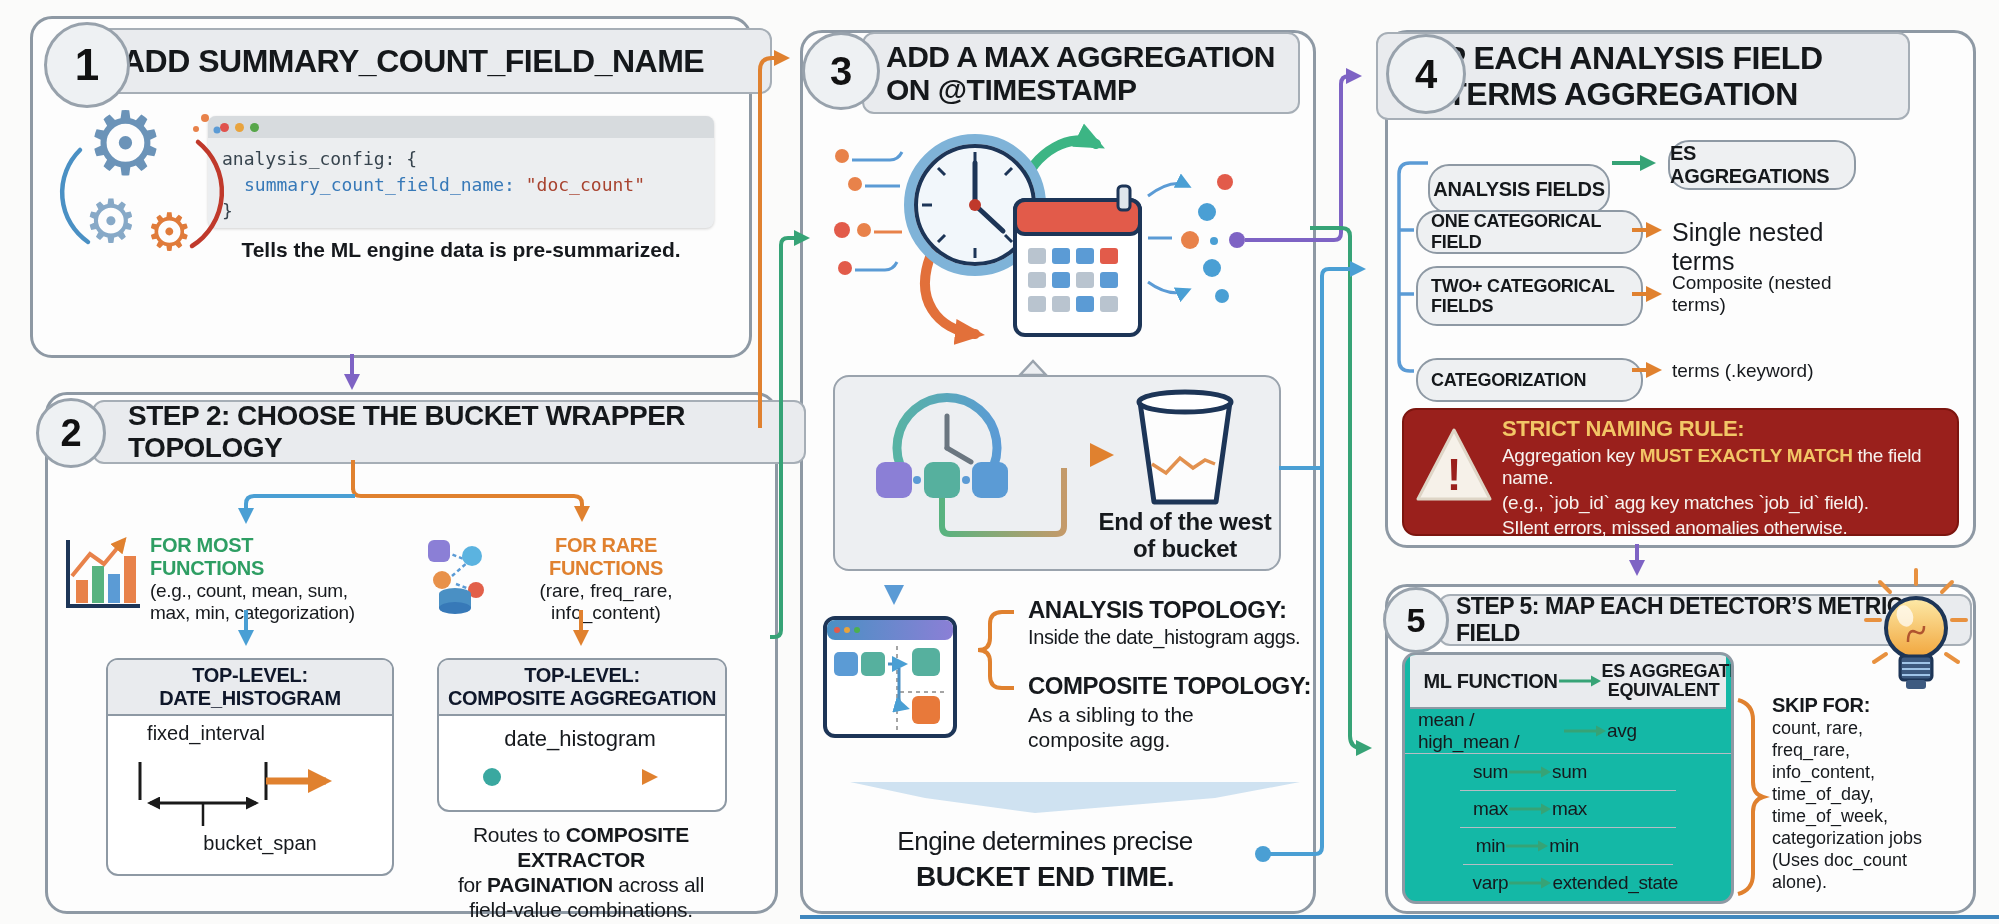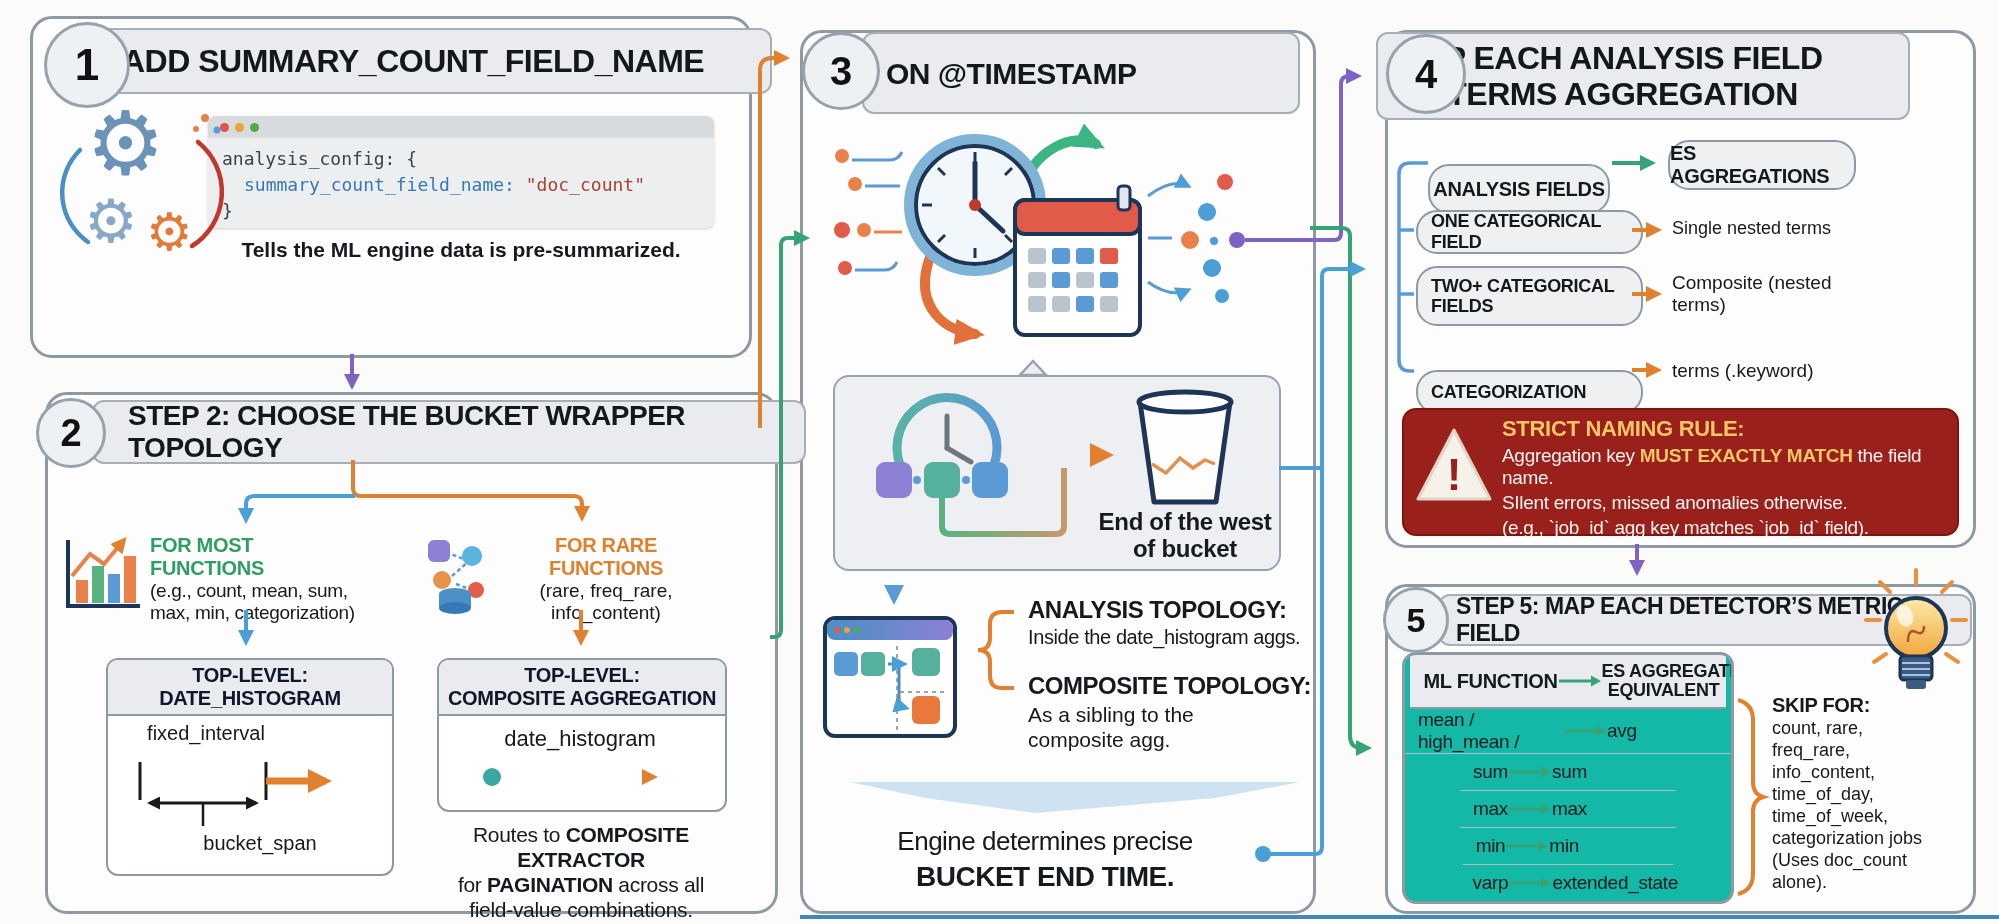--- a/index.html
+++ b/index.html
@@ -97,20 +97,21 @@
   <div class="txt" style="left:420px;top:822px;width:322px;text-align:center;font-size:21px;line-height:25px;letter-spacing:-0.3px;">
     <span>Routes to </span><b>COMPOSITE EXTRACTOR</b><br>
     <span>for </span><b>PAGINATION</b><span> across all</span><br>
     <span>field-value combinations.</span>
   </div>
 
   <div class="circle" style="left:802px;top:32px;width:72px;height:72px;font-size:40px;">
       <span>3</span>
     </div>
   <div class="hdr" style="left:862px;top:32px;width:412px;height:78px;font-size:30px;line-height:33px;padding-left:22px;">
+    <span>ADD A MAX AGGREGATION</span>
     <span>ON @TIMESTAMP</span>
   </div>
 
   <div class="graybox" style="left:833px;top:375px;width:444px;height:192px;"></div>
   <div class="txt" style="left:1095px;top:508px;width:180px;text-align:center;font-size:24px;line-height:27px;font-weight:600;letter-spacing:-0.3px;">
     <div>End of the west</div>
     <div>of bucket</div>
   </div>
 
   <div class="txt" style="left:1028px;top:596px;width:290px;">
@@ -138,40 +139,40 @@
   <div class="pill" style="left:1428px;top:140px;width:178px;height:46px;font-size:20px;justify-content:center;margin-top:24px;">
       <span>ANALYSIS FIELDS</span>
     </div>
   <div class="pill" style="left:1668px;top:140px;width:184px;height:46px;font-size:20px;justify-content:center;">
       <span>ES AGGREGATIONS</span>
     </div>
 
   <div class="pill" style="left:1416px;top:210px;width:210px;height:40px;font-size:18px;padding-left:13px;">
       <span>ONE CATEGORICAL FIELD</span>
     </div>
-  <div class="txt" style="left:1672px;top:218px;width:210px;font-size:18px;">Single nested terms</div>
+  <div class="txt" style="left:1672px;top:218px;width:210px;font-size:25px;">Single nested terms</div>
 
   <div class="pill" style="left:1416px;top:266px;width:210px;height:56px;font-size:18px;line-height:20px;padding-left:13px;">
       <span>TWO+ CATEGORICAL FIELDS</span>
     </div>
   <div class="txt" style="left:1672px;top:272px;width:170px;font-size:19px;line-height:22px;">Composite (nested terms)</div>
 
-  <div class="pill" style="left:1416px;top:370px;width:210px;height:40px;font-size:18px;padding-left:13px;">
+  <div class="pill" style="left:1416px;top:358px;width:210px;height:40px;font-size:18px;padding-left:13px;">
       <span>CATEGORIZATION</span>
     </div>
   <div class="txt" style="left:1672px;top:360px;width:210px;font-size:19px;">terms (.keyword)</div>
 
   <div class="redbox" style="left:1402px;top:408px;width:553px;height:124px;"></div>
   <div class="txt" style="left:1502px;top:416px;width:440px;">
     <div class="gold" style="font-size:22px;letter-spacing:-0.3px;">STRICT NAMING RULE:</div>
     <div class="white" style="font-size:19px;letter-spacing:-0.3px;margin-top:3px;">
       <span>Aggregation key </span><span class="gold">MUST EXACTLY MATCH</span><span> the field name.</span>
     </div>
+    <div class="white" style="font-size:19px;letter-spacing:-0.3px;margin-top:3px;">(e.g., `job_id` agg key matches `job_id` field).</div>
     <div class="white" style="font-size:19px;letter-spacing:-0.3px;margin-top:3px;">SIlent errors, missed anomalies otherwise.</div>
-    <div class="white" style="font-size:19px;letter-spacing:-0.3px;margin-top:3px;">(e.g., `job_id` agg key matches `job_id` field).</div>
   </div>
 
   <div class="circle" style="left:1383px;top:587px;width:60px;height:60px;font-size:34px;">
       <span>5</span>
     </div>
   <div class="hdr" style="left:1438px;top:594px;width:514px;height:48px;font-size:23px;padding-left:16px;">
     <span>STEP 5: MAP EACH DETECTOR’S METRIC FIELD</span>
   </div>
 
   <div class="t5" style="left:1402px;top:652px;width:326px;height:246px;">

